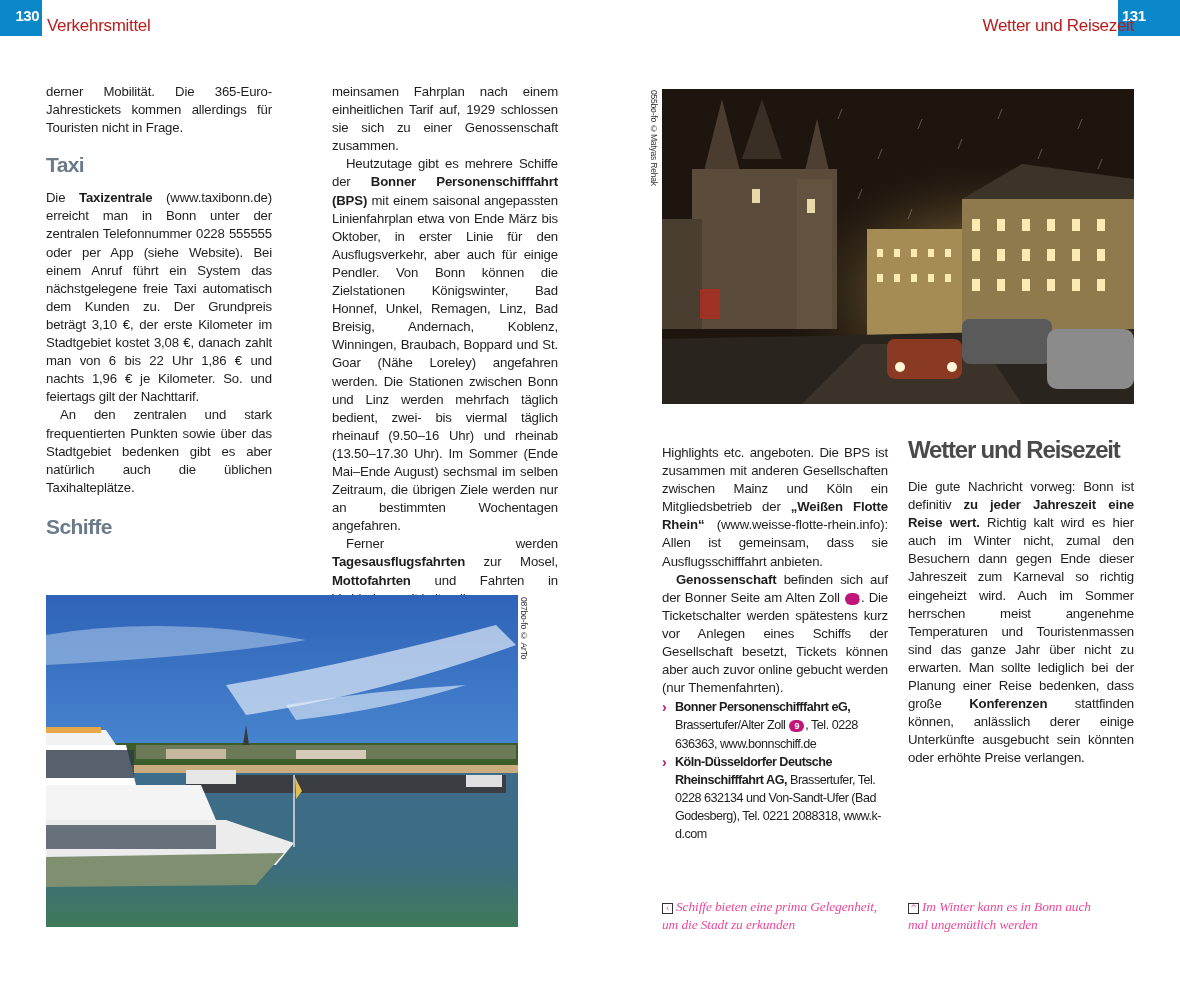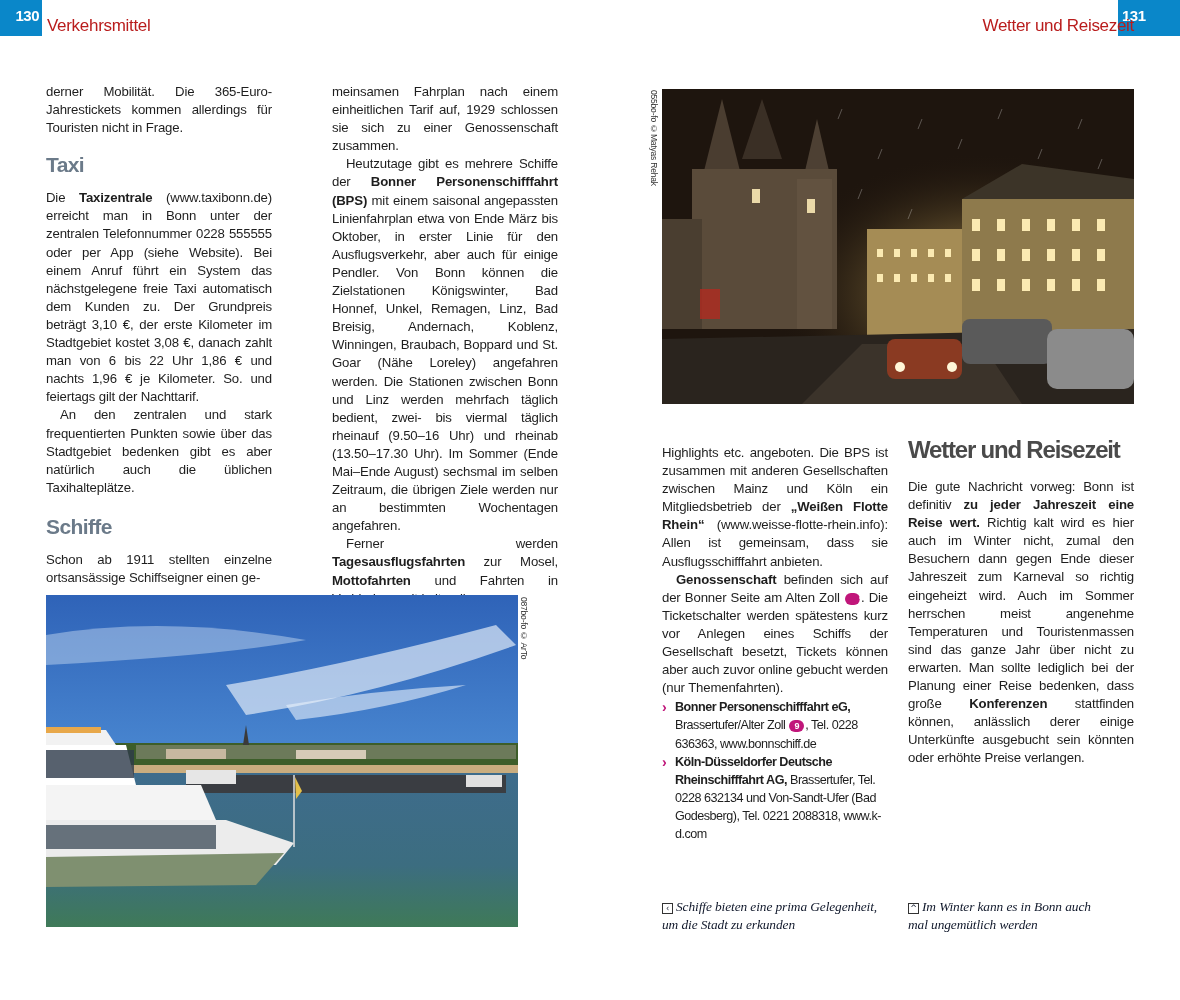--- a/index.html
+++ b/index.html
@@ -52,21 +52,21 @@
   .info-item {
     position: relative; padding-left: 13px; font-size: 12.6px; line-height: 18.1px;
     text-align: left; letter-spacing: -0.5px; font-stretch: condensed;
   }
   .info-chev {
     position: absolute; left: 0; top: 0; color: #c0167a; font-weight: bold; font-size: 14px;
   }
 
   .caption {
     position: absolute; font-family: "Liberation Serif", "DejaVu Serif", serif; font-style: italic;
-    font-size: 13.4px; line-height: 18px; color: #0f172a; letter-spacing: -0.1px;
+    font-size: 13.4px; line-height: 18px; color: #ec4899; letter-spacing: -0.1px;
   }
   .cap-icon {
     display: inline-block; width: 11px; height: 11px; border: 1px solid #333;
     font-style: normal; font-size: 8px; line-height: 9px; text-align: center;
     vertical-align: 0px; margin-right: 3px; font-family: "DejaVu Sans", sans-serif;
   }
 </style>
 </head>
 <body>
 
@@ -74,21 +74,20 @@
   <span>130</span>
 </div>
 <div class="running-head running-head-left">Verkehrsmittel</div>
 
 <div class="col" style="left:46px; top:83px; width:226px;">
   <p>derner Mobilität. Die 365-Euro-Jahrestickets kommen allerdings für Touristen nicht in Frage.</p>
   <div class="h-section">Taxi</div>
   <p><span>Die </span><b>Taxizentrale</b><span> (www.taxibonn.de) erreicht man in Bonn unter der zentralen Telefonnummer 0228 555555 oder per App (siehe Website). Bei einem Anruf führt ein System das nächstgelegene freie Taxi automatisch dem Kunden zu. Der Grundpreis beträgt 3,10 €, der erste Kilometer im Stadtgebiet kostet 3,08 €, danach zahlt man von 6 bis 22 Uhr 1,86 € und nachts 1,96 € je Kilometer. So. und feiertags gilt der Nachttarif.</span></p>
   <p class="indent">An den zentralen und stark frequentierten Punkten sowie über das Stadtgebiet bedenken gibt es aber natürlich auch die üblichen Taxihalteplätze.</p>
   <div class="h-section" style="margin-top:20px;">Schiffe</div>
-  <p>Schon ab 1911 stellten einzelne ortsansässige Schiffseigner einen ge-</p>
 </div>
 
 <div class="col" style="left:292px; top:83px; width:226px;margin-left:40px;">
   <p>meinsamen Fahrplan nach einem einheitlichen Tarif auf, 1929 schlossen sie sich zu einer Genossenschaft zusammen.</p>
   <p class="indent"><span>Heutzutage gibt es mehrere Schiffe der </span><b>Bonner Personenschifffahrt (BPS)</b><span> mit einem saisonal angepassten Linienfahrplan etwa von Ende März bis Oktober, in erster Linie für den Ausflugsverkehr, aber auch für einige Pendler. Von Bonn können die Zielstationen Königswinter, Bad Honnef, Unkel, Remagen, Linz, Bad Breisig, Andernach, Koblenz, Winningen, Braubach, Boppard und St. Goar (Nähe Loreley) angefahren werden. Die Stationen zwischen Bonn und Linz werden mehrfach täglich bedient, zwei- bis viermal täglich rheinauf (9.50–16 Uhr) und rheinab (13.50–17.30 Uhr). Im Sommer (Ende Mai–Ende August) sechsmal im selben Zeitraum, die übrigen Ziele werden nur an bestimmten Wochentagen angefahren.</span></p>
   <p class="indent"><span>Ferner werden </span><b>Tagesausflugsfahrten</b><span> zur Mosel, </span><b>Mottofahrten</b><span> und Fahrten in Verbindung mit kulturellen</span></p>
 </div>
 
 <div class="photo" style="left:46px; top:595px; width:472px; height:332px;" title="Ausflugsschiff am Rheinufer in Bonn, Frachtschiff auf dem Rhein">
   <svg width="472" height="332" viewBox="0 0 472 332">

